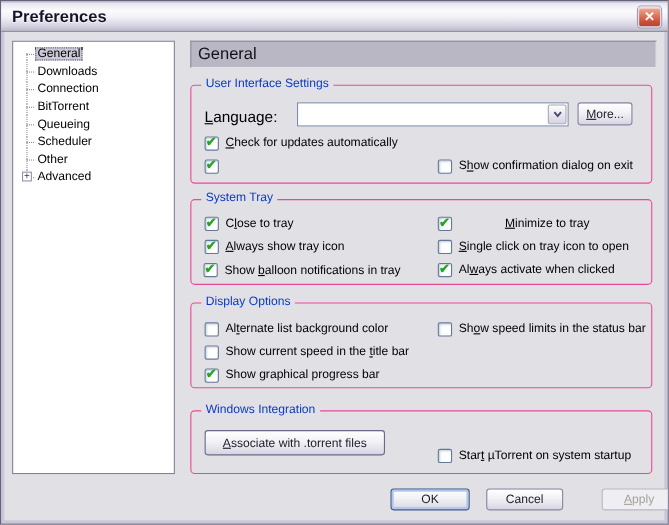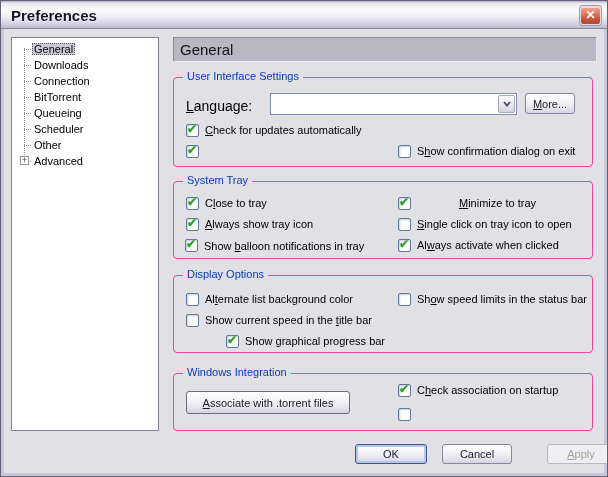--- a/index.html
+++ b/index.html
@@ -136,41 +136,38 @@
   <div class="group" style="top:274px;height:78px;">
     <span class="gcap">Display Options</span>
     <div class="chk" style="left:12px;top:16px;">
       <span class="cb"></span>
       <span>Al<u>t</u>ernate list background color</span>
     </div>
     <div class="chk" style="left:12px;top:37px;">
       <span class="cb"></span>
       <span>Show current speed in the <u>t</u>itle bar</span>
     </div>
-    <div class="chk" style="left:12px;top:58px;margin-left:40px;">
+    <div class="chk" style="left:12px;top:58px;">
       <span class="cb on"></span>
       <span>Show <u>g</u>raphical progress bar</span>
     </div>
     <div class="chk" style="left:224px;top:16px;justify-content:space-between;">
       <span class="cb"></span>
       <span>Sh<u>o</u>w speed limits in the status bar</span>
     </div>
   </div>
 
   <div class="group" style="top:372px;height:58px;">
     <span class="gcap">Windows Integration</span>
     <div class="btn dark" style="left:12px;top:17px;width:164px;height:23px;">
         <span><u>A</u>ssociate with .torrent files</span>
       </div>
-    <div class="chk" style="left:224px;top:9px;">
-      <span class="cb on"></span>
-      <span>C<u>h</u>eck association on startup</span>
-    </div>
     <div class="chk" style="left:224px;top:33px;">
       <span class="cb"></span>
+      <span>Star<u>t</u> µTorrent on system startup</span>
     </div>
   </div>
 
   <div class="btn default" style="left:354px;top:443px;width:72px;height:20px;">
       <span>OK</span>
     </div>
   <div class="btn" style="left:441px;top:443px;width:70px;height:20px;">
       <span>Cancel</span>
     </div>
   <div class="btn disabled" style="left:546px;top:443px;width:68px;height:20px;">

